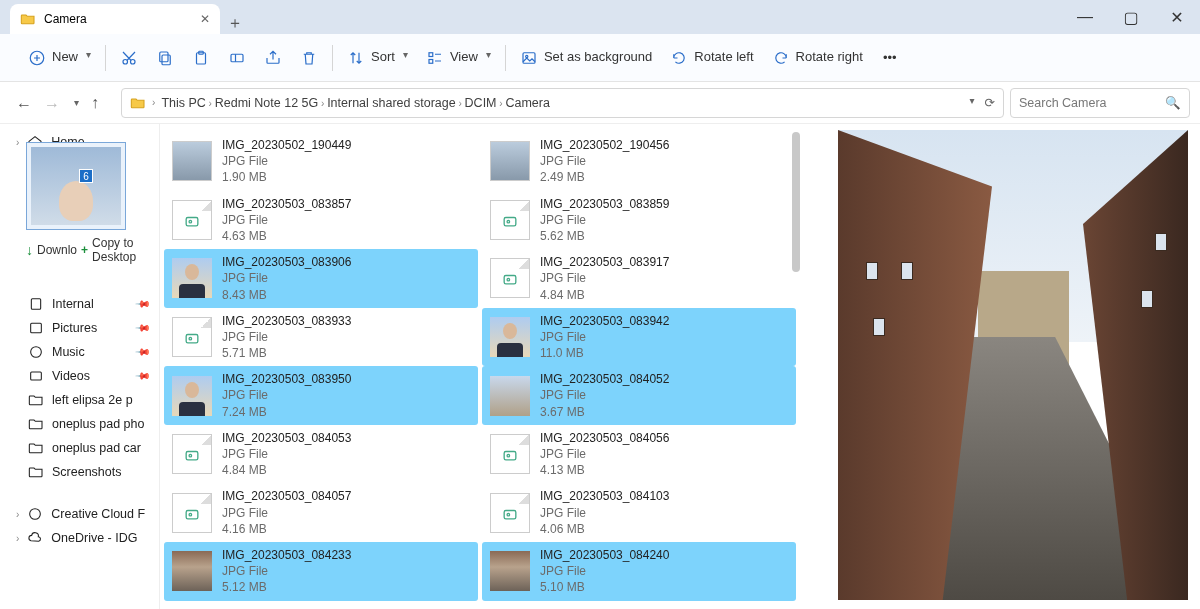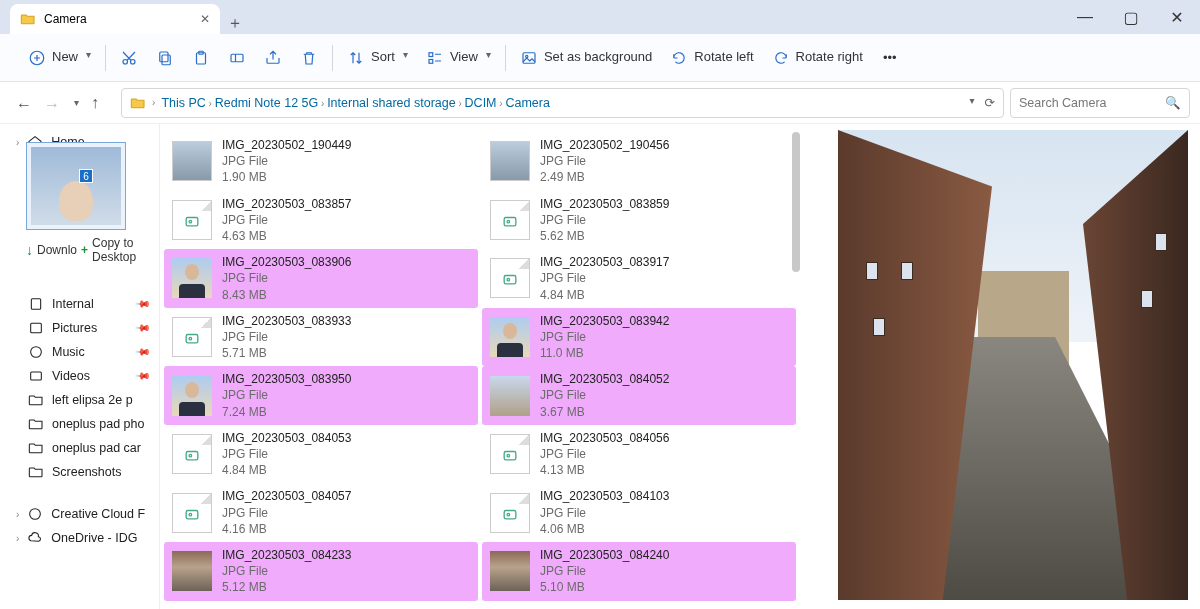--- a/index.html
+++ b/index.html
@@ -19,21 +19,21 @@
   .tb-sep { width: 1px; height: 26px; background: #d5d5d5; }
   .tb-btn { display: flex; gap: 6px; cursor: pointer; }
   .tb-icon { width: 18px; height: 18px; display: inline-flex; align-items: center; justify-content: center; color: #2a6dc9; }
   .chev { font-size: 10px; color: #666; margin-left: 2px; }
 
   
   .navrow { height: 42px; display: flex; align-items: center; border-bottom: 1px solid #eee; }
   .navbtns { display: flex; align-items: center; gap: 12px; padding: 0 16px; color: #555; }
   .navbtns span { cursor: pointer; }
   .addressbar { flex: 1; height: 30px; border: 1px solid #d6d6d6; border-radius: 4px; margin: 0 6px; display: flex; align-items: center; padding: 0 8px; gap: 6px; font-size: 12.5px; color: #333; }
-  .crumb { color: #0369a1; }
+  .crumb { color: #404040; }
   .crumb-sep { color: #888; font-size: 10px; }
   .addr-right { margin-left: auto; display: flex; gap: 10px; color: #666; cursor: pointer; }
   .searchbox { width: 180px; height: 30px; border: 1px solid #d6d6d6; border-radius: 4px; margin-right: 10px; display: flex; align-items: center; padding: 0 8px; font-size: 12.5px; color: #777; gap: 0; }
 
   
   .main { display: flex; height: calc(609px - 34px - 48px - 42px); }
   .sidebar { width: 160px; border-right: 1px solid #eee; overflow: hidden; padding: 6px 0; position: relative; }
   .sb-item { display: flex; align-items: center; gap: 8px; font-size: 12.5px; color: #222; padding: 4px 10px 4px 28px; cursor: pointer; white-space: nowrap; overflow: hidden; }
   .sb-item.short { padding-left: 16px; }
   .sb-icon { width: 16px; height: 16px; display: inline-flex; align-items: center; justify-content: center; }
@@ -43,21 +43,21 @@
   .drag-face { position: absolute; bottom: 4px; left: 50%; transform: translateX(-50%); width: 34px; height: 40px; background: #e8cfb8; border-radius: 50% 50% 40% 40%; }
   .drag-badge { position: absolute; top: 26px; left: 52px; width: 14px; height: 14px; background: #1b6ec7; color: #fff; font-size: 10px; display: flex; align-items: center; justify-content: center; border: 1px solid #fff; }
   .drag-hint { position: absolute; left: 26px; top: 112px; font-size: 12px; color: #333; background: #fff; display: flex; align-items: center; gap: 4px; z-index: 6; }
   .drag-plus { color: #1b8f3b; font-weight: bold; }
   .drag-dl { color: #1b8f3b; font-size: 14px; }
 
   .filepane { flex: 1; display: flex; overflow: hidden; }
   .filelist { width: 640px; overflow-y: auto; padding: 8px 4px; position: relative; }
   .list-inner { display: grid; grid-template-columns: 1fr 1fr; column-gap: 4px; }
   .file { display: flex; align-items: center; gap: 10px; padding: 5px 8px; cursor: pointer; border-radius: 3px; }
-  .file.sel { background: #f0abfc; }
+  .file.sel { background: #7dd3fc; }
   .thumb { width: 40px; height: 40px; background: #fff; border: 1px solid #ccc; display: flex; align-items: center; justify-content: center; font-size: 9px; color: #4a8; position: relative; }
   .thumb-jpg::after { content: ""; position: absolute; top: 0; right: 0; width: 10px; height: 10px; background: linear-gradient(135deg, transparent 50%, #ddd 50%); }
   .thumb-img { background: linear-gradient(#bcd, #89a); }
   .thumb-photo { overflow: hidden; border: none; }
   .ph-sky { position:absolute; inset:0; background: linear-gradient(#aeccf0, #e8d8b8); }
   .ph-head { position:absolute; top:6px; left:50%; transform:translateX(-50%); width:14px; height:16px; background:#d9b89a; border-radius:50%; }
   .ph-body { position:absolute; bottom:0; left:50%; transform:translateX(-50%); width:26px; height:14px; background:#2a3040; border-radius:4px 4px 0 0; }
   .ph-street { position:absolute; inset:0; background: linear-gradient(180deg,#8a6a56 0%, #b8a28c 40%, #6d6258 100%); }
   .ph-wide { position:absolute; inset:0; background: linear-gradient(#c8d8ec, #b0a088); }
   .fmeta { display: flex; flex-direction: column; font-size: 12px; line-height: 1.35; }

